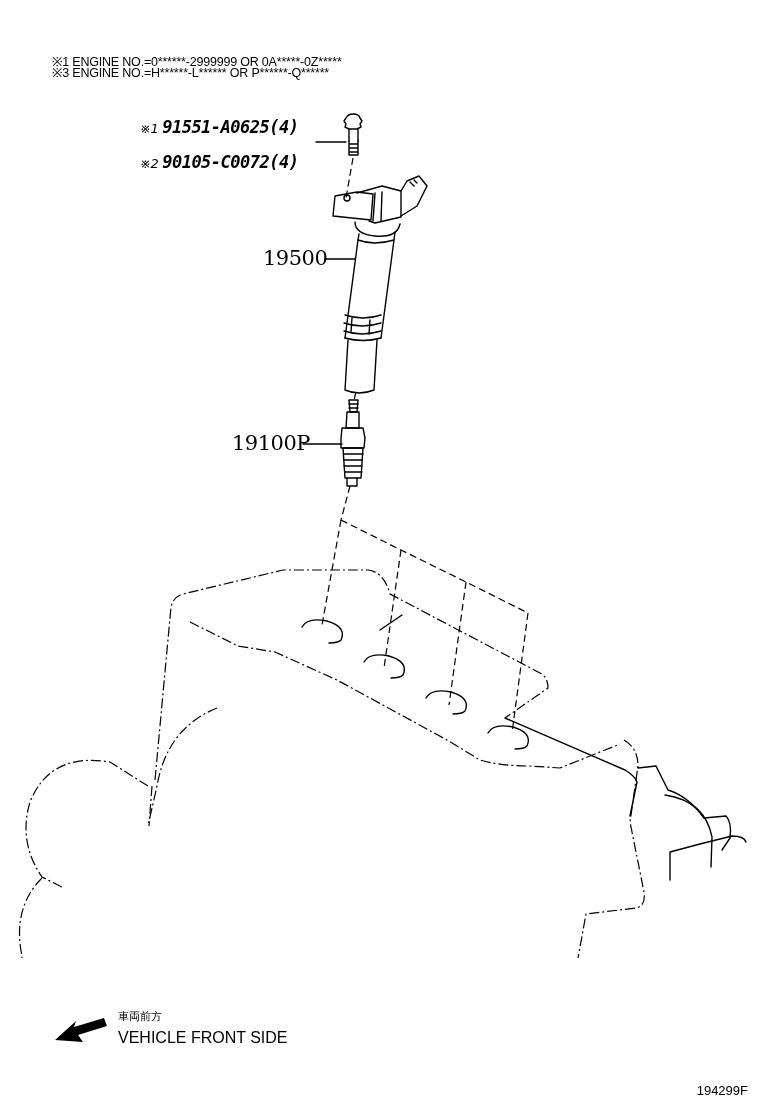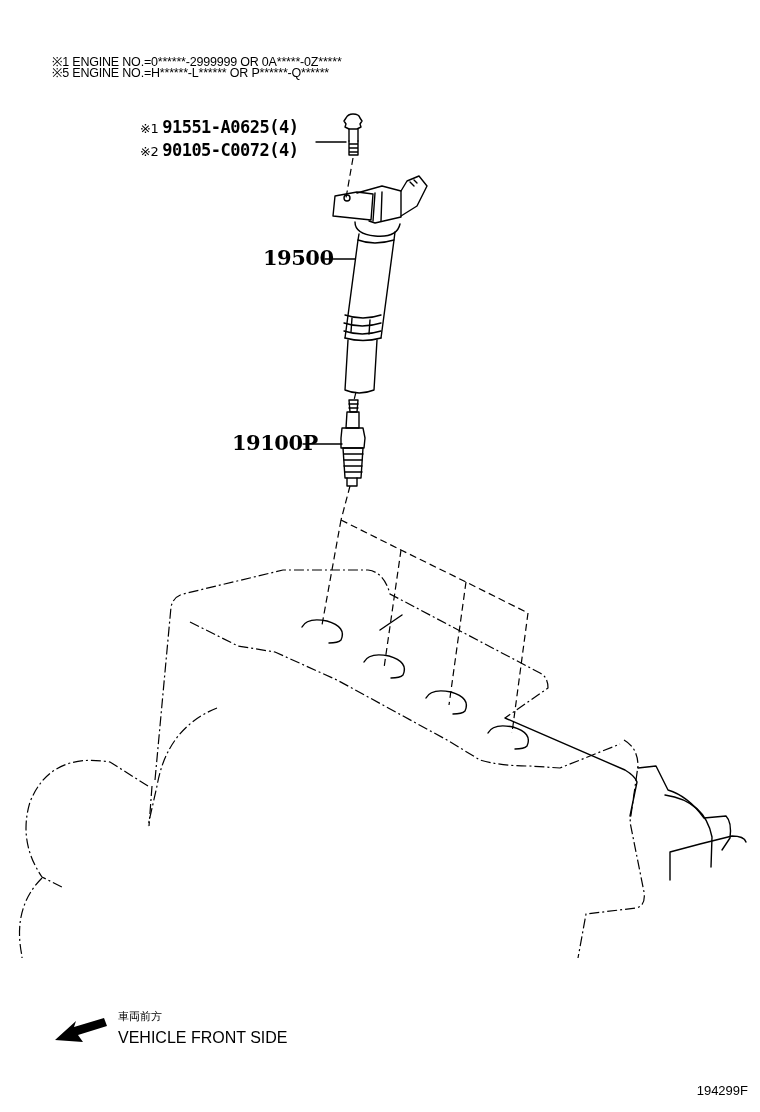--- a/index.html
+++ b/index.html
@@ -1,42 +1,42 @@
 <!DOCTYPE html>
 <html><head>
   <meta charset="utf-8">
   <style>
     html, body { margin: 0; padding: 0; background: #ffffff; }
     body { width: 760px; height: 1112px; position: relative; overflow: hidden;
            font-family: "Liberation Sans", sans-serif; color: #000; }
     .note { position: absolute; left: 52px; font-size: 12.5px; letter-spacing: -0.2px;
             white-space: nowrap; line-height: 14px; }
     .partno { position: absolute; font-family: "DejaVu Sans Mono", monospace; font-weight: bold;
-              font-size: 17px; white-space: nowrap; letter-spacing: -0.5px; line-height: 20px; }
+              font-size: 17px; white-space: nowrap; letter-spacing: -0.5px; line-height: 20px; font-style: italic; }
     .partno .mark { font-family: "DejaVu Sans", sans-serif; font-weight: normal; font-size: 13px; margin-right: 4px; }
-    .callout { position: absolute; font-family: "DejaVu Serif", serif; font-weight: bold;
+    .callout { position: absolute; font-family: "DejaVu Serif", serif; font-weight: normal;
                font-size: 21px; white-space: nowrap; letter-spacing: -0.5px; line-height: 24px; }
     .front-jp { position: absolute; left: 118px; top: 1009px; font-size: 11px; white-space: nowrap; }
     .front-en { position: absolute; left: 118px; top: 1029px; font-size: 16px; white-space: nowrap; }
     .refcode { position: absolute; right: 12px; top: 1083px; font-size: 13px; white-space: nowrap; text-align: right; }
     svg.drawing { position: absolute; left: 0; top: 0; }
     .ln { fill: none; stroke: #000; stroke-width: 1.4; stroke-linecap: round; stroke-linejoin: round; }
     .dash { fill: none; stroke: #000; stroke-width: 1.2; stroke-dasharray: 7 4; }
     .dash2 { fill: none; stroke: #000; stroke-width: 1.2; stroke-dasharray: 10 3 2 3; }
   </style>
 </head>
 <body>
 
 <div class="note" style="top:47px;margin-top:8px;">※1 ENGINE NO.=0******-2999999 OR 0A*****-0Z*****</div>
-<div class="note" style="top:66px;">※5 ENGINE NO.=H******-L****** OR P******-Q******</div>
+<div class="note" style="top:66px;">※3 ENGINE NO.=H******-L****** OR P******-Q******</div>
 
 <div class="partno" style="left:140px; top:117px;">
   <span class="mark">※1</span><span>91551-A0625(4)</span>
 </div>
-<div class="partno" style="left:140px; top:140px;text-align:right;">
+<div class="partno" style="left:140px; top:152px;text-align:right;">
   <span class="mark">※2</span><span>90105-C0072(4)</span>
 </div>
 
 <div class="callout" style="left:263px; top:246px;">19500</div>
 <div class="callout" style="left:232px; top:431px;">19100P</div>
 
 <svg class="drawing" width="760" height="1112" viewBox="0 0 760 1112">
 
   <g>
     <line class="ln" x1="316" y1="142" x2="346" y2="142"></line>

